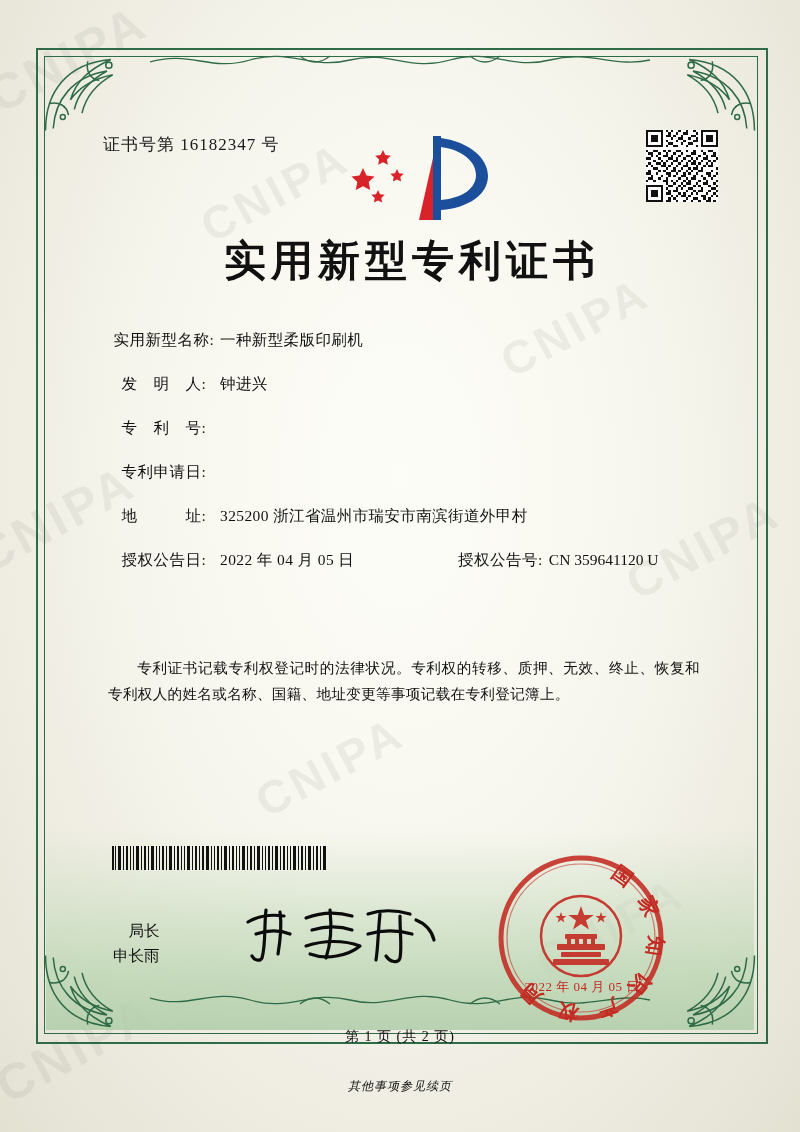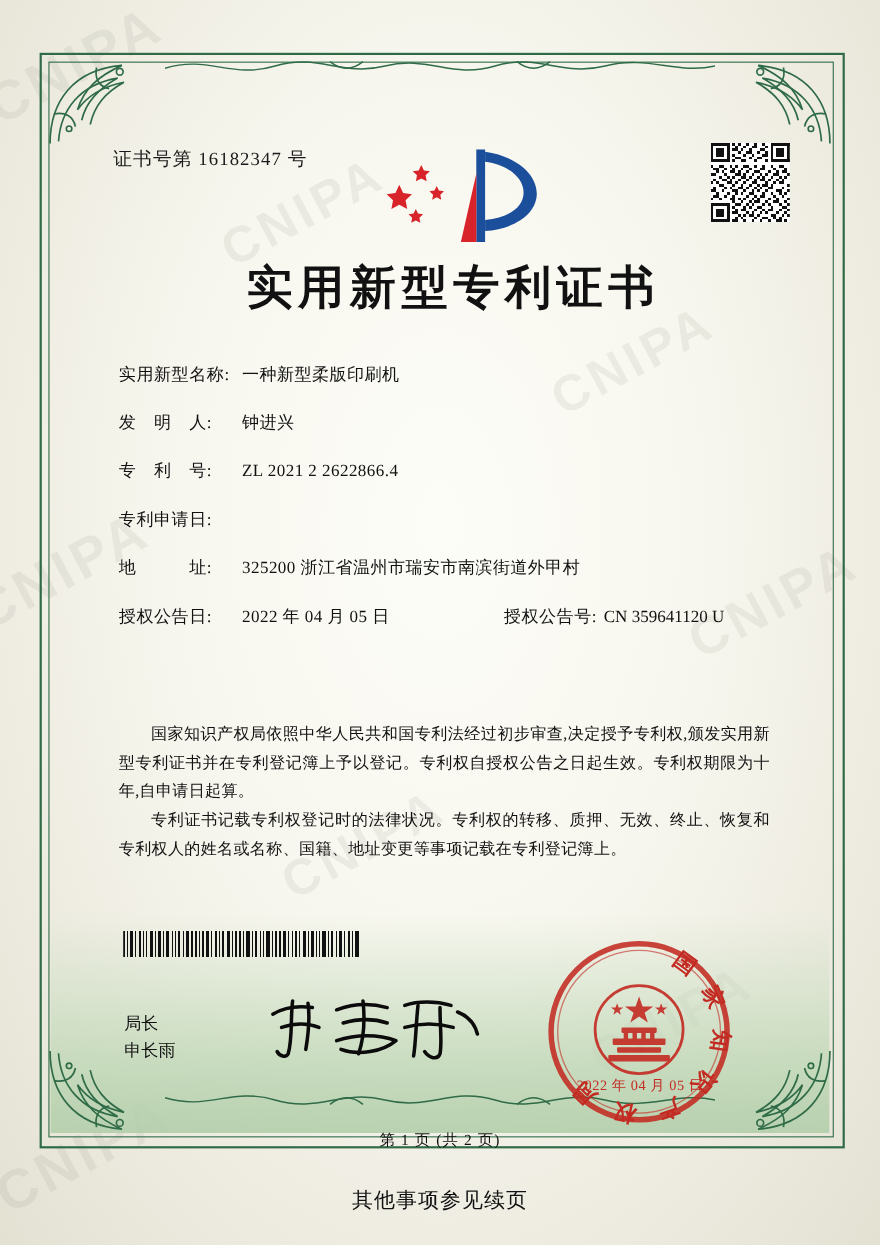--- a/index.html
+++ b/index.html
@@ -122,20 +122,21 @@
   }
   .field {
     display: flex;
     align-items: baseline;
     margin-bottom: 23px;
   }
   .f-label {
     width: 112px;
     flex: 0 0 112px;
     letter-spacing: 0.5px;
+    text-align: center;
   }
   .f-value { flex: 1; letter-spacing: 0.4px; }
   .f-label2 {
     flex: 0 0 auto;
     margin-left: 38px;
     letter-spacing: 0.5px;
   }
   .f-value2 { margin-left: 6px; }
 
   .para {
@@ -156,20 +157,21 @@
     width: 215px; height: 24px;
   }
   .barcode svg { width: 100%; height: 100%; display: block; }
 
   .signer-label {
     position: absolute;
     left: 113px; top: 918px;
     font-size: 15.5px;
     line-height: 25px;
     color: #111;
+    text-align: right;
   }
   .signature {
     position: absolute;
     left: 240px; top: 900px;
     width: 200px; height: 70px;
     font-family: "Liberation Serif", serif;
     font-size: 46px;
     color: #0b0b0b;
   }
   .signature svg { width: 100%; height: 100%; display: block; }
@@ -195,23 +197,24 @@
     left: 0; right: 0; top: 1028px;
     text-align: center;
     font-size: 14px;
     color: #111;
     letter-spacing: 1px;
   }
   .footnote {
     position: absolute;
     left: 0; right: 0; top: 1078px;
     text-align: center;
-    font-size: 19px;
+    font-size: 12px;
     color: #111;
     letter-spacing: 1px;
+    font-style: italic;
   }
 </style>
 </head>
 <body>
 
 <div class="page">
 
   <div class="watermark wm1">CNIPA</div>
   <div class="watermark wm2">CNIPA</div>
   <div class="watermark wm3">CNIPA</div>
@@ -526,39 +529,37 @@
     <div class="field">
       <span class="f-label">实用新型名称:</span>
       <span class="f-value">一种新型柔版印刷机</span>
     </div>
     <div class="field">
       <span class="f-label">发　明　人:</span>
       <span class="f-value">钟进兴</span>
     </div>
     <div class="field">
       <span class="f-label">专　利　号:</span>
-      <span class="f-value">ZL 2021 2 2622866.4</span>
     </div>
     <div class="field">
       <span class="f-label">专利申请日:</span>
     </div>
     <div class="field">
       <span class="f-label">地　　　址:</span>
       <span class="f-value">325200 浙江省温州市瑞安市南滨街道外甲村</span>
     </div>
     <div class="field">
       <span class="f-label">授权公告日:</span>
       <span class="f-value" style="flex:0 0 200px;">2022 年 04 月 05 日</span>
       <span class="f-label2">授权公告号:</span>
       <span class="f-value2">CN 359641120 U</span>
     </div>
   </div>
 
   <div class="para">
-    <p>国家知识产权局依照中华人民共和国专利法经过初步审查,决定授予专利权,颁发实用新型专利证书并在专利登记簿上予以登记。专利权自授权公告之日起生效。专利权期限为十年,自申请日起算。</p>
     <p>专利证书记载专利权登记时的法律状况。专利权的转移、质押、无效、终止、恢复和专利权人的姓名或名称、国籍、地址变更等事项记载在专利登记簿上。</p>
   </div>
 
   <div class="barcode">
     <svg viewBox="0 0 215 24" shape-rendering="crispEdges">
       <g fill="#111111">
         <rect x="0" y="0" width="2" height="24"></rect>
           <rect x="3" y="0" width="1" height="24"></rect>
         <rect x="6" y="0" width="3" height="24"></rect>
           <rect x="11" y="0" width="1" height="24"></rect>

